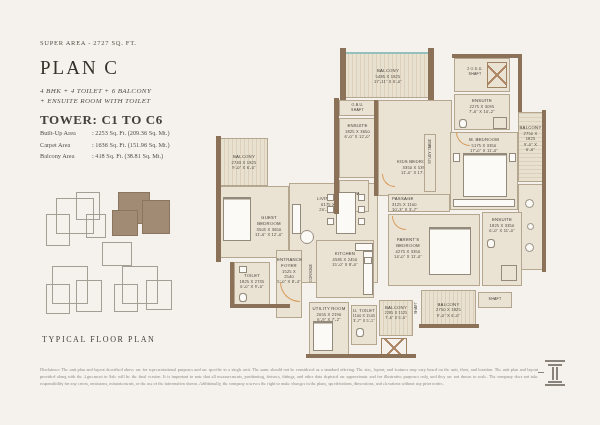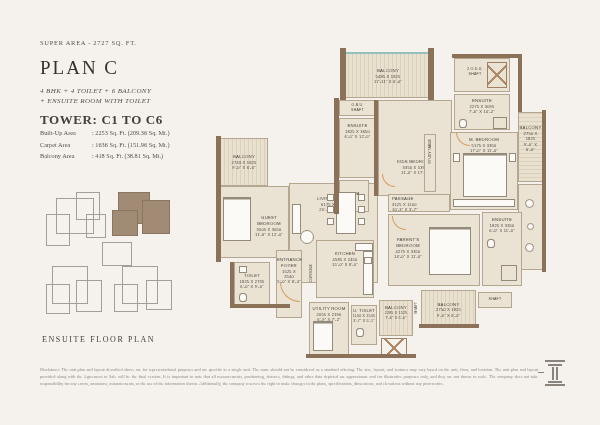--- a/index.html
+++ b/index.html
@@ -86,21 +86,21 @@
     <div class="ku hl" style="left:100px;top:14px;width:28px;height:34px"></div>
     <div class="ku hl" style="left:70px;top:24px;width:26px;height:26px"></div>
     <div class="ku" style="left:60px;top:56px;width:30px;height:24px"></div>
     <div class="ku" style="left:10px;top:80px;width:36px;height:38px"></div>
     <div class="ku" style="left:4px;top:98px;width:24px;height:30px"></div>
     <div class="ku" style="left:34px;top:94px;width:26px;height:32px"></div>
     <div class="ku" style="left:80px;top:80px;width:36px;height:38px"></div>
     <div class="ku" style="left:104px;top:94px;width:26px;height:30px"></div>
     <div class="ku" style="left:72px;top:98px;width:24px;height:28px"></div>
   </div>
-  <div class="keycap">ENSUITE FLOOR PLAN</div>
+  <div class="keycap">TYPICAL FLOOR PLAN</div>
 
   <div class="plan">
 
     <div class="room" style="left:73px;top:157px;width:89px;height:100px">
       <div class="rlabel" style="top:12px">
         <span class="rname">LIVING/DINING</span>
         <span>6175 X 5475</span>
         <span>20'-3" X 18'-0"</span>
       </div>
     </div>

